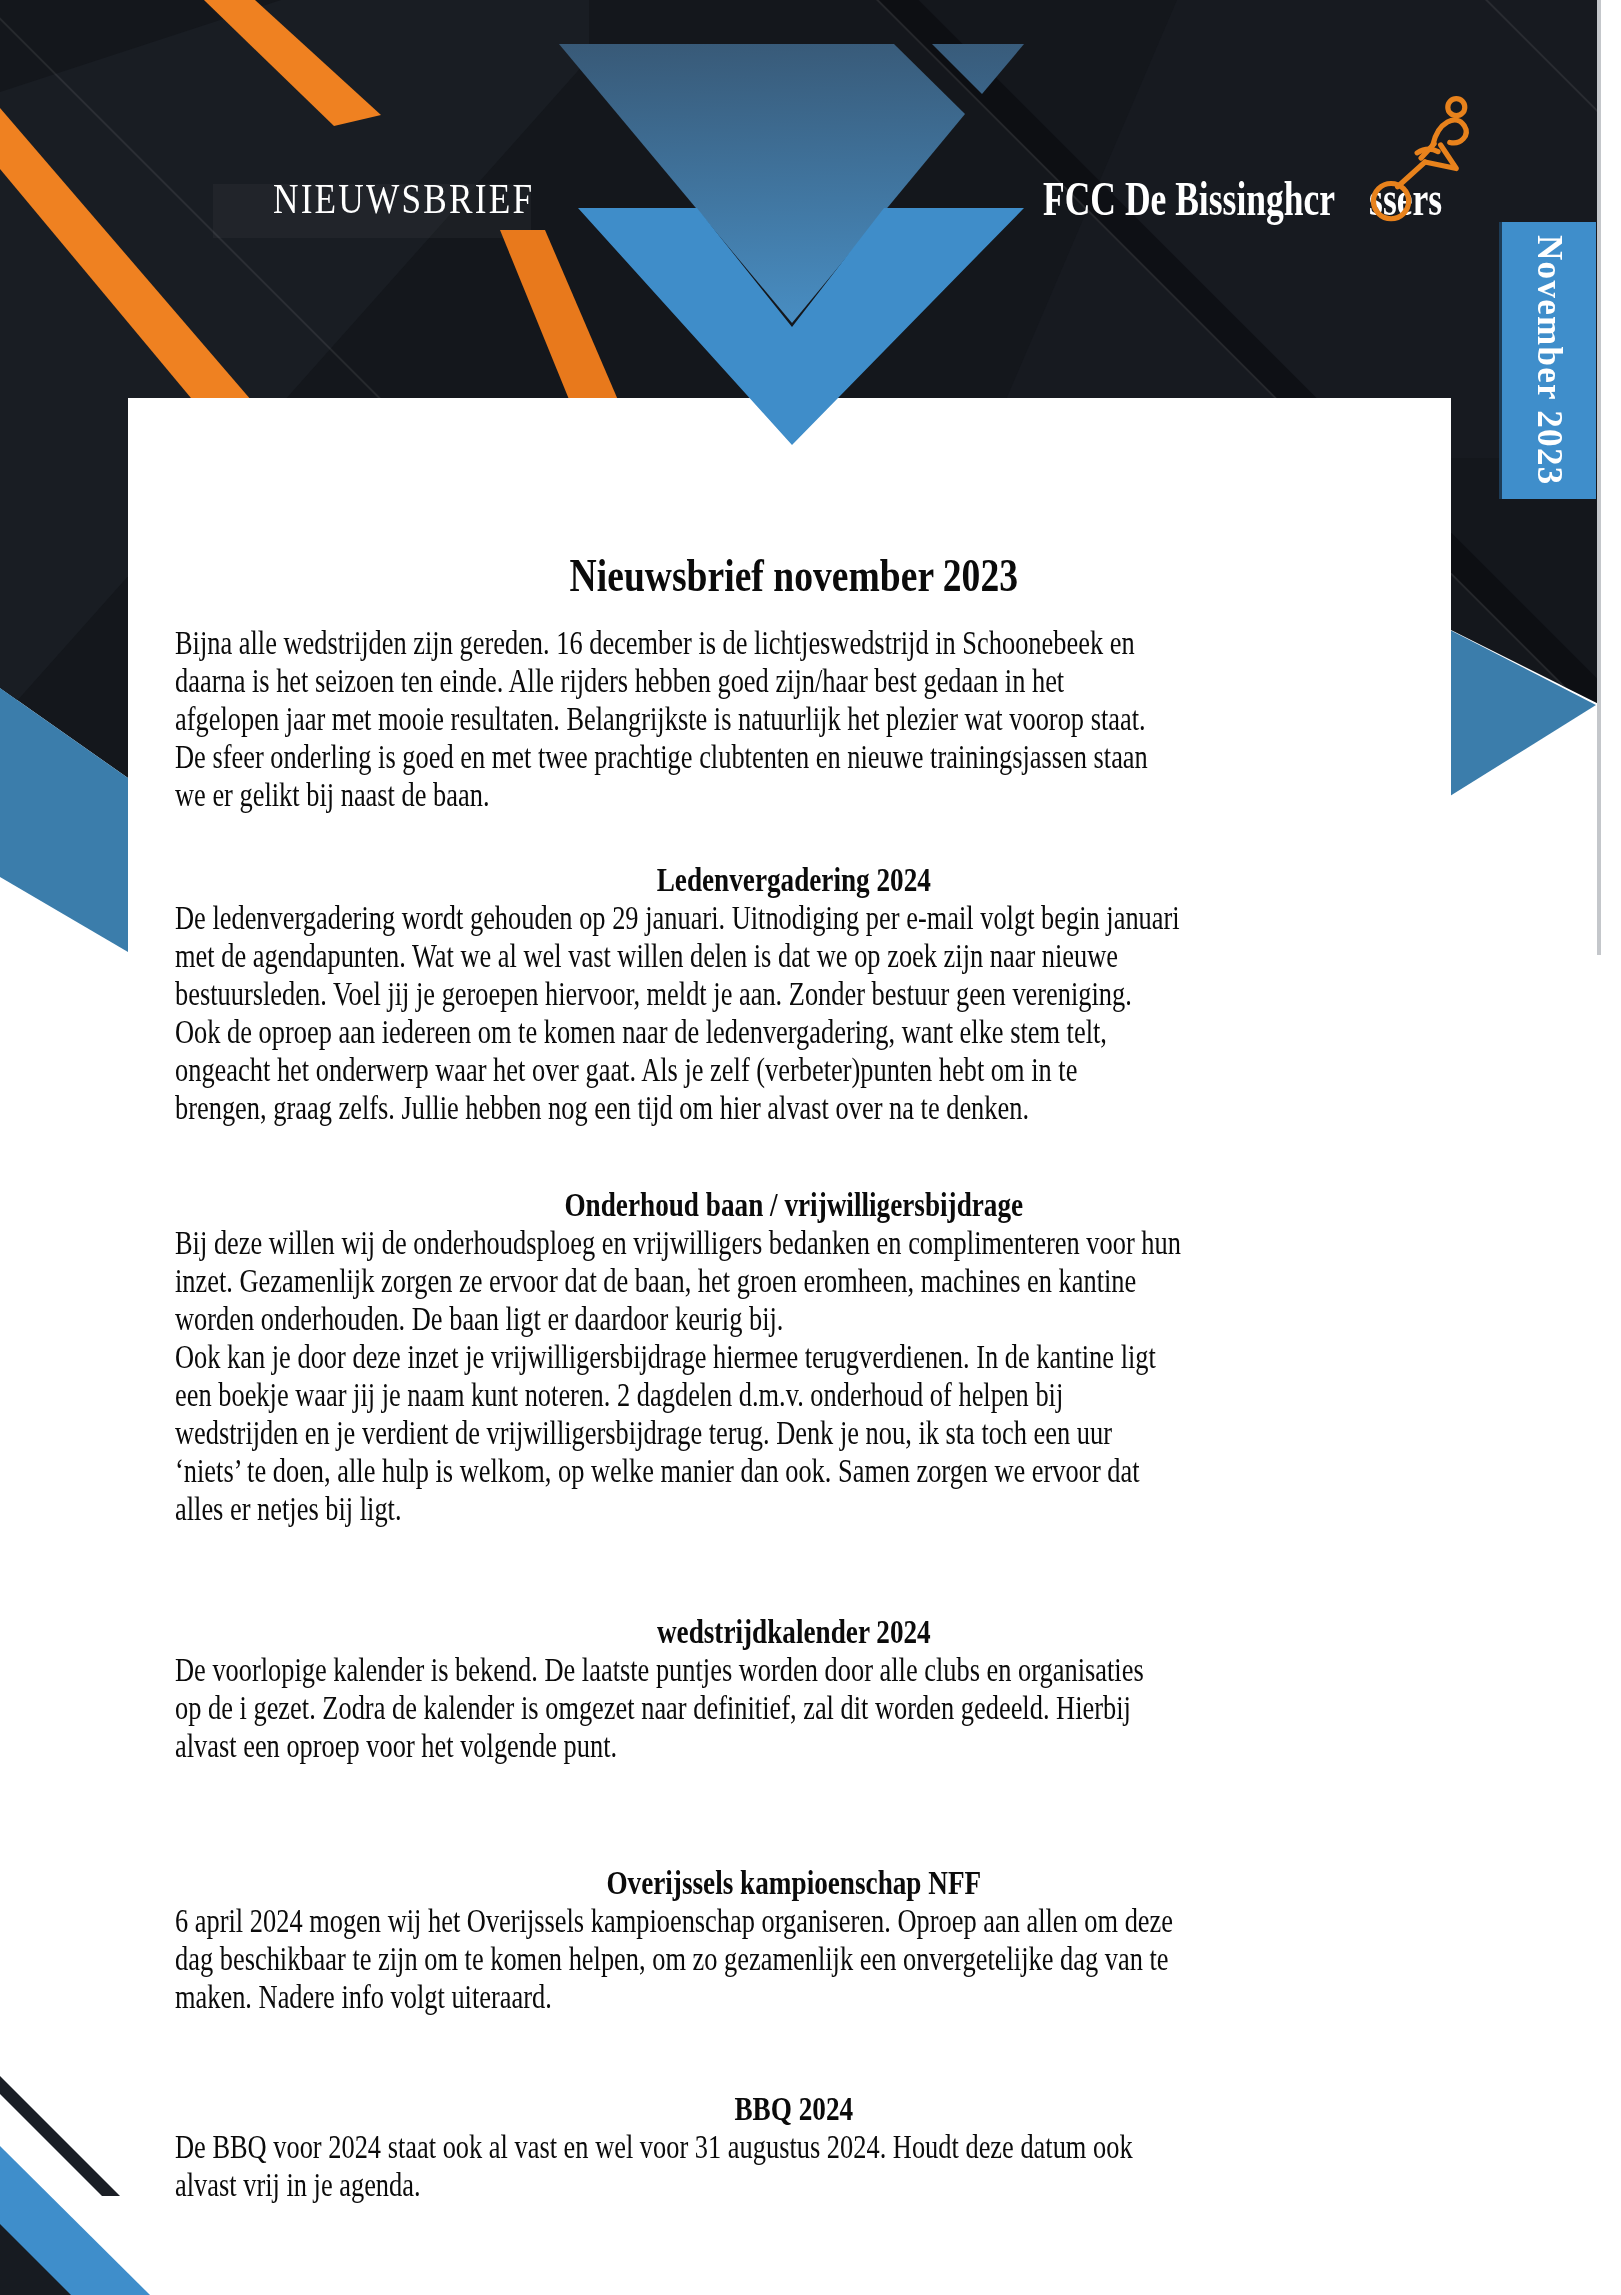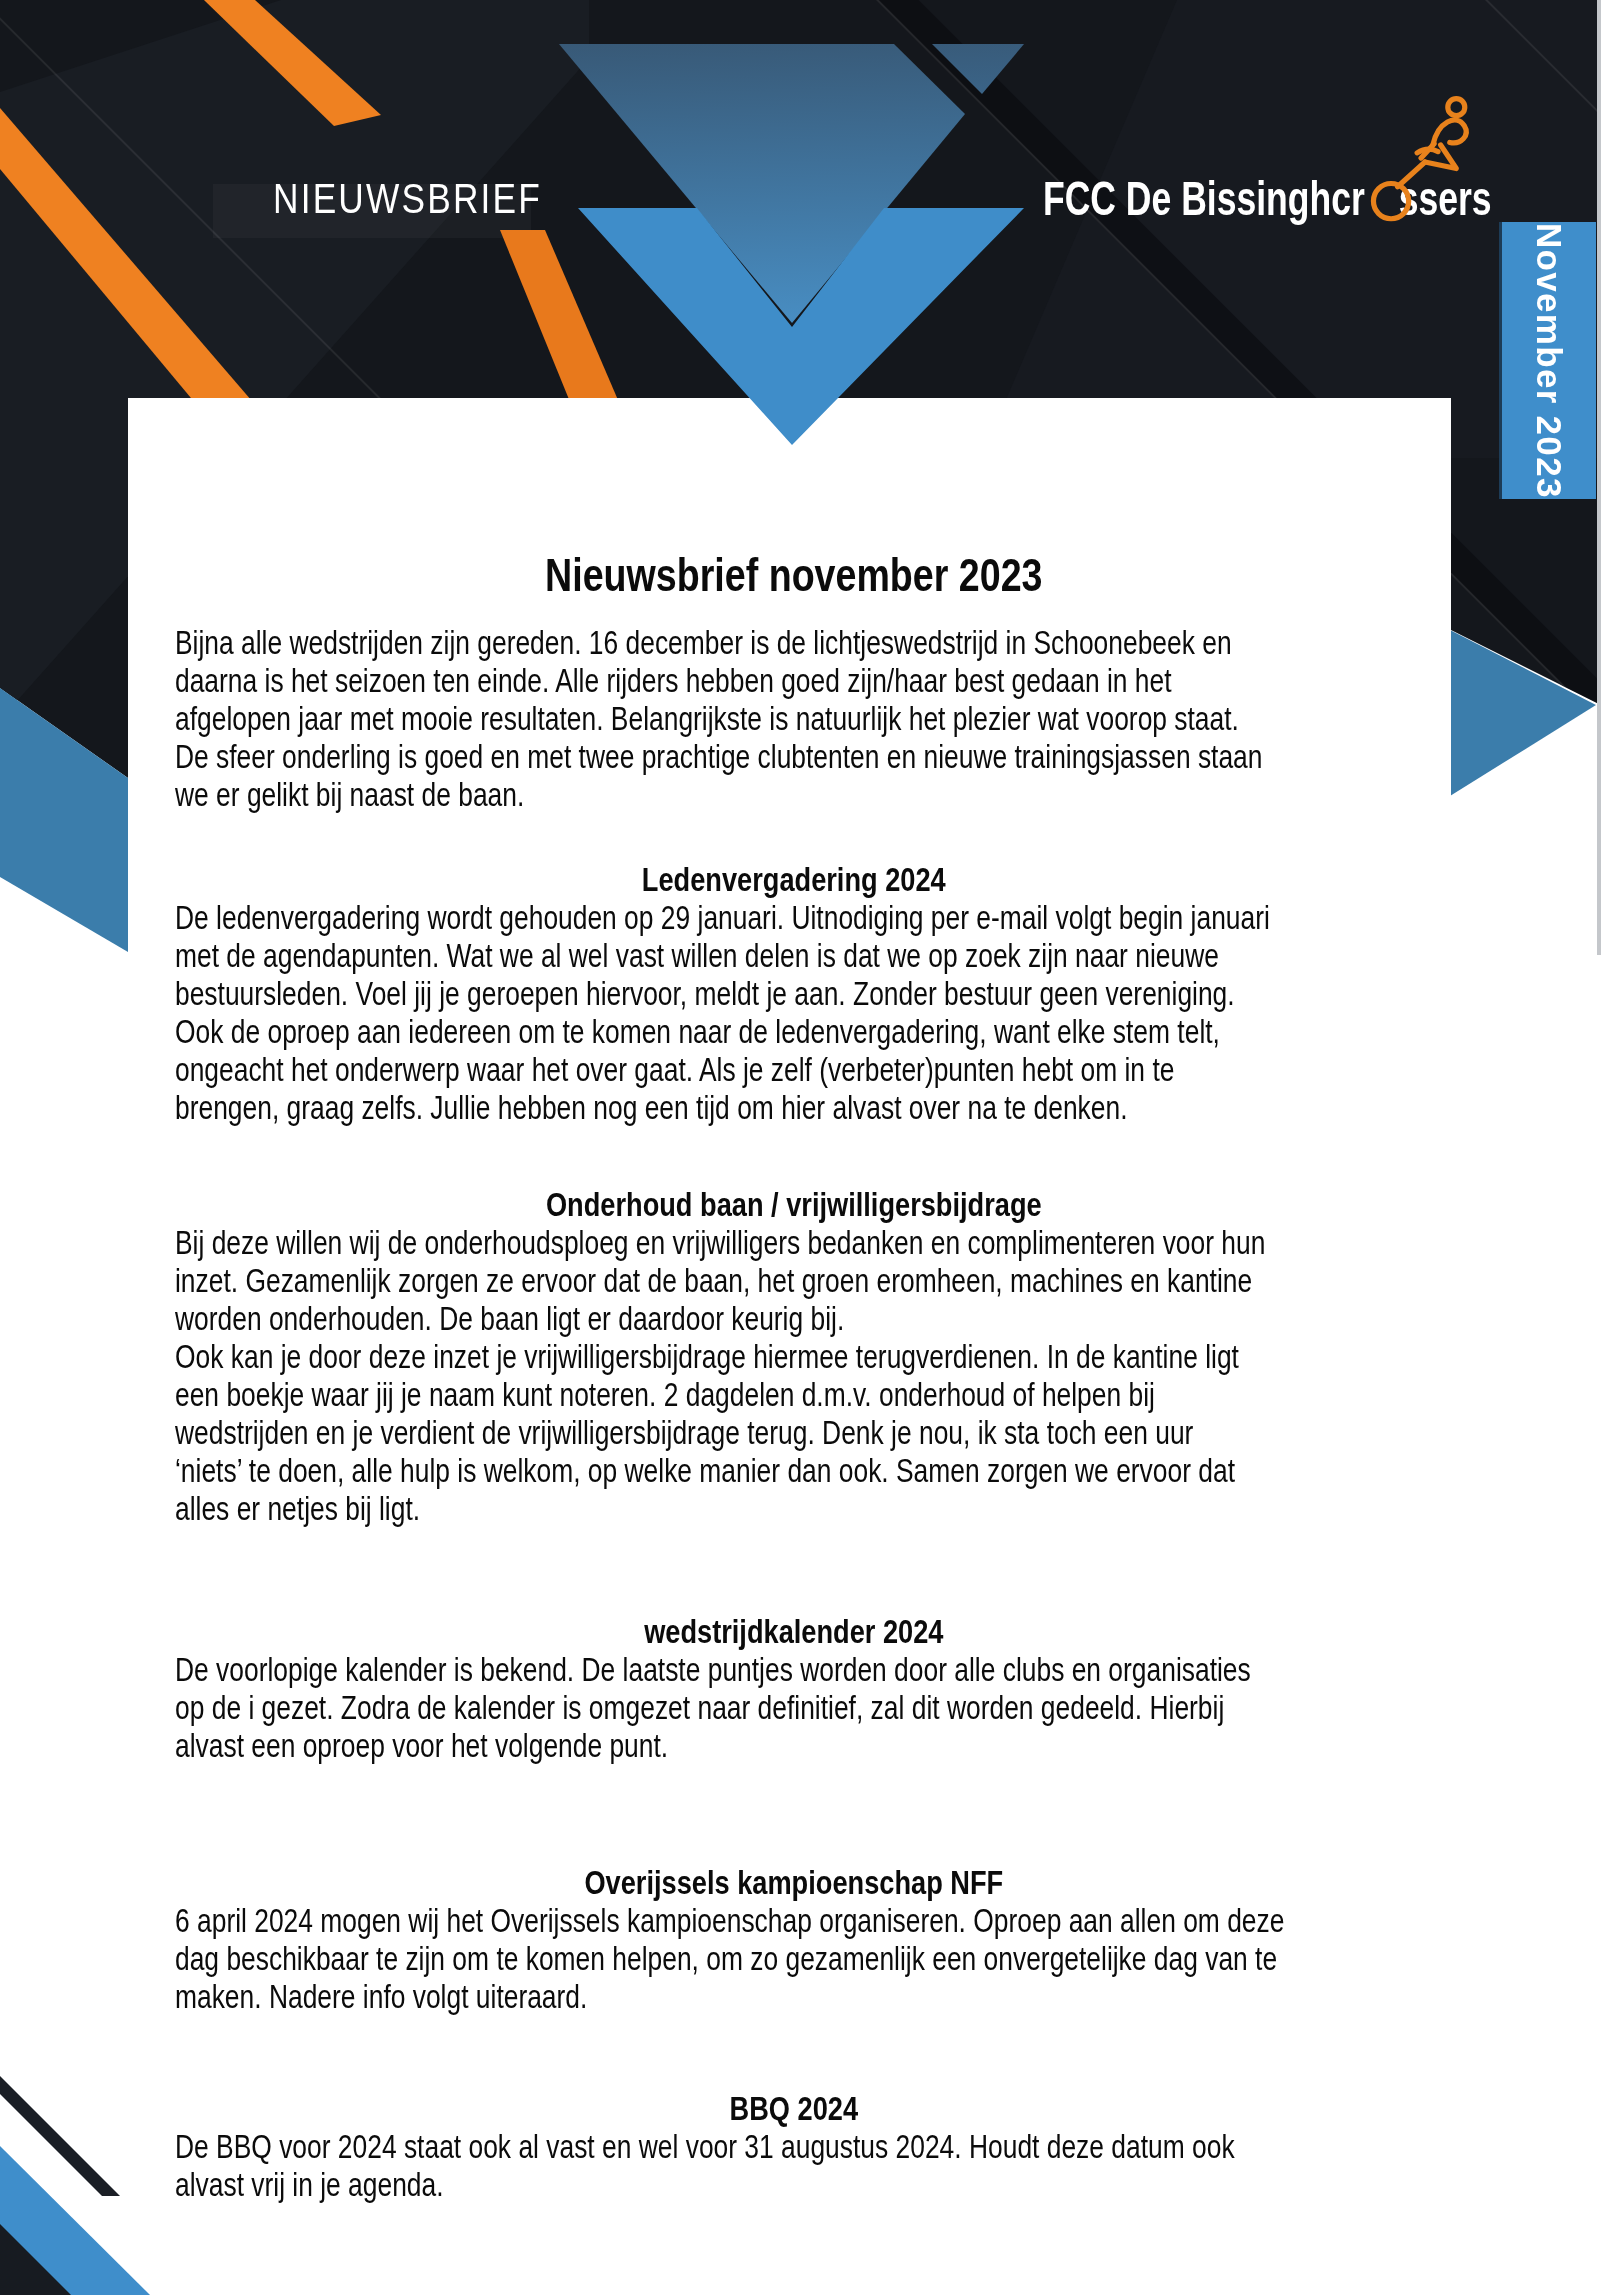--- a/index.html
+++ b/index.html
@@ -1,18 +1,18 @@
 <!DOCTYPE html>
 <html style="font-size:10.5px"><head>
 <meta charset="utf-8">
 <style>
   html,body{margin:0;padding:0;background:#ffffff;}
   #page{
     position:relative;width:1622px;height:2295px;overflow:hidden;
-    background:#ffffff;font-family:Liberation Sans, sans-serif;
+    background:#ffffff;font-family:Liberation Serif, serif;
   }
   
   .header-bg{
     position:absolute;left:0;top:0;width:1597px;height:955px;z-index:1;
     background:#14171c;
     clip-path:polygon(0 0,1597px 0,1597px 703px,1451px 630px,1451px 458px,128px 458px,128px 778px,0 688px);
   }
   .panel-a{position:absolute;left:0;top:0;width:589px;height:955px;background:#191d23;
     clip-path:polygon(0 92px,281px 0,641px 0,0 720px);}
   .panel-b{position:absolute;left:981px;top:0;width:616px;height:458px;background:#171a20;

